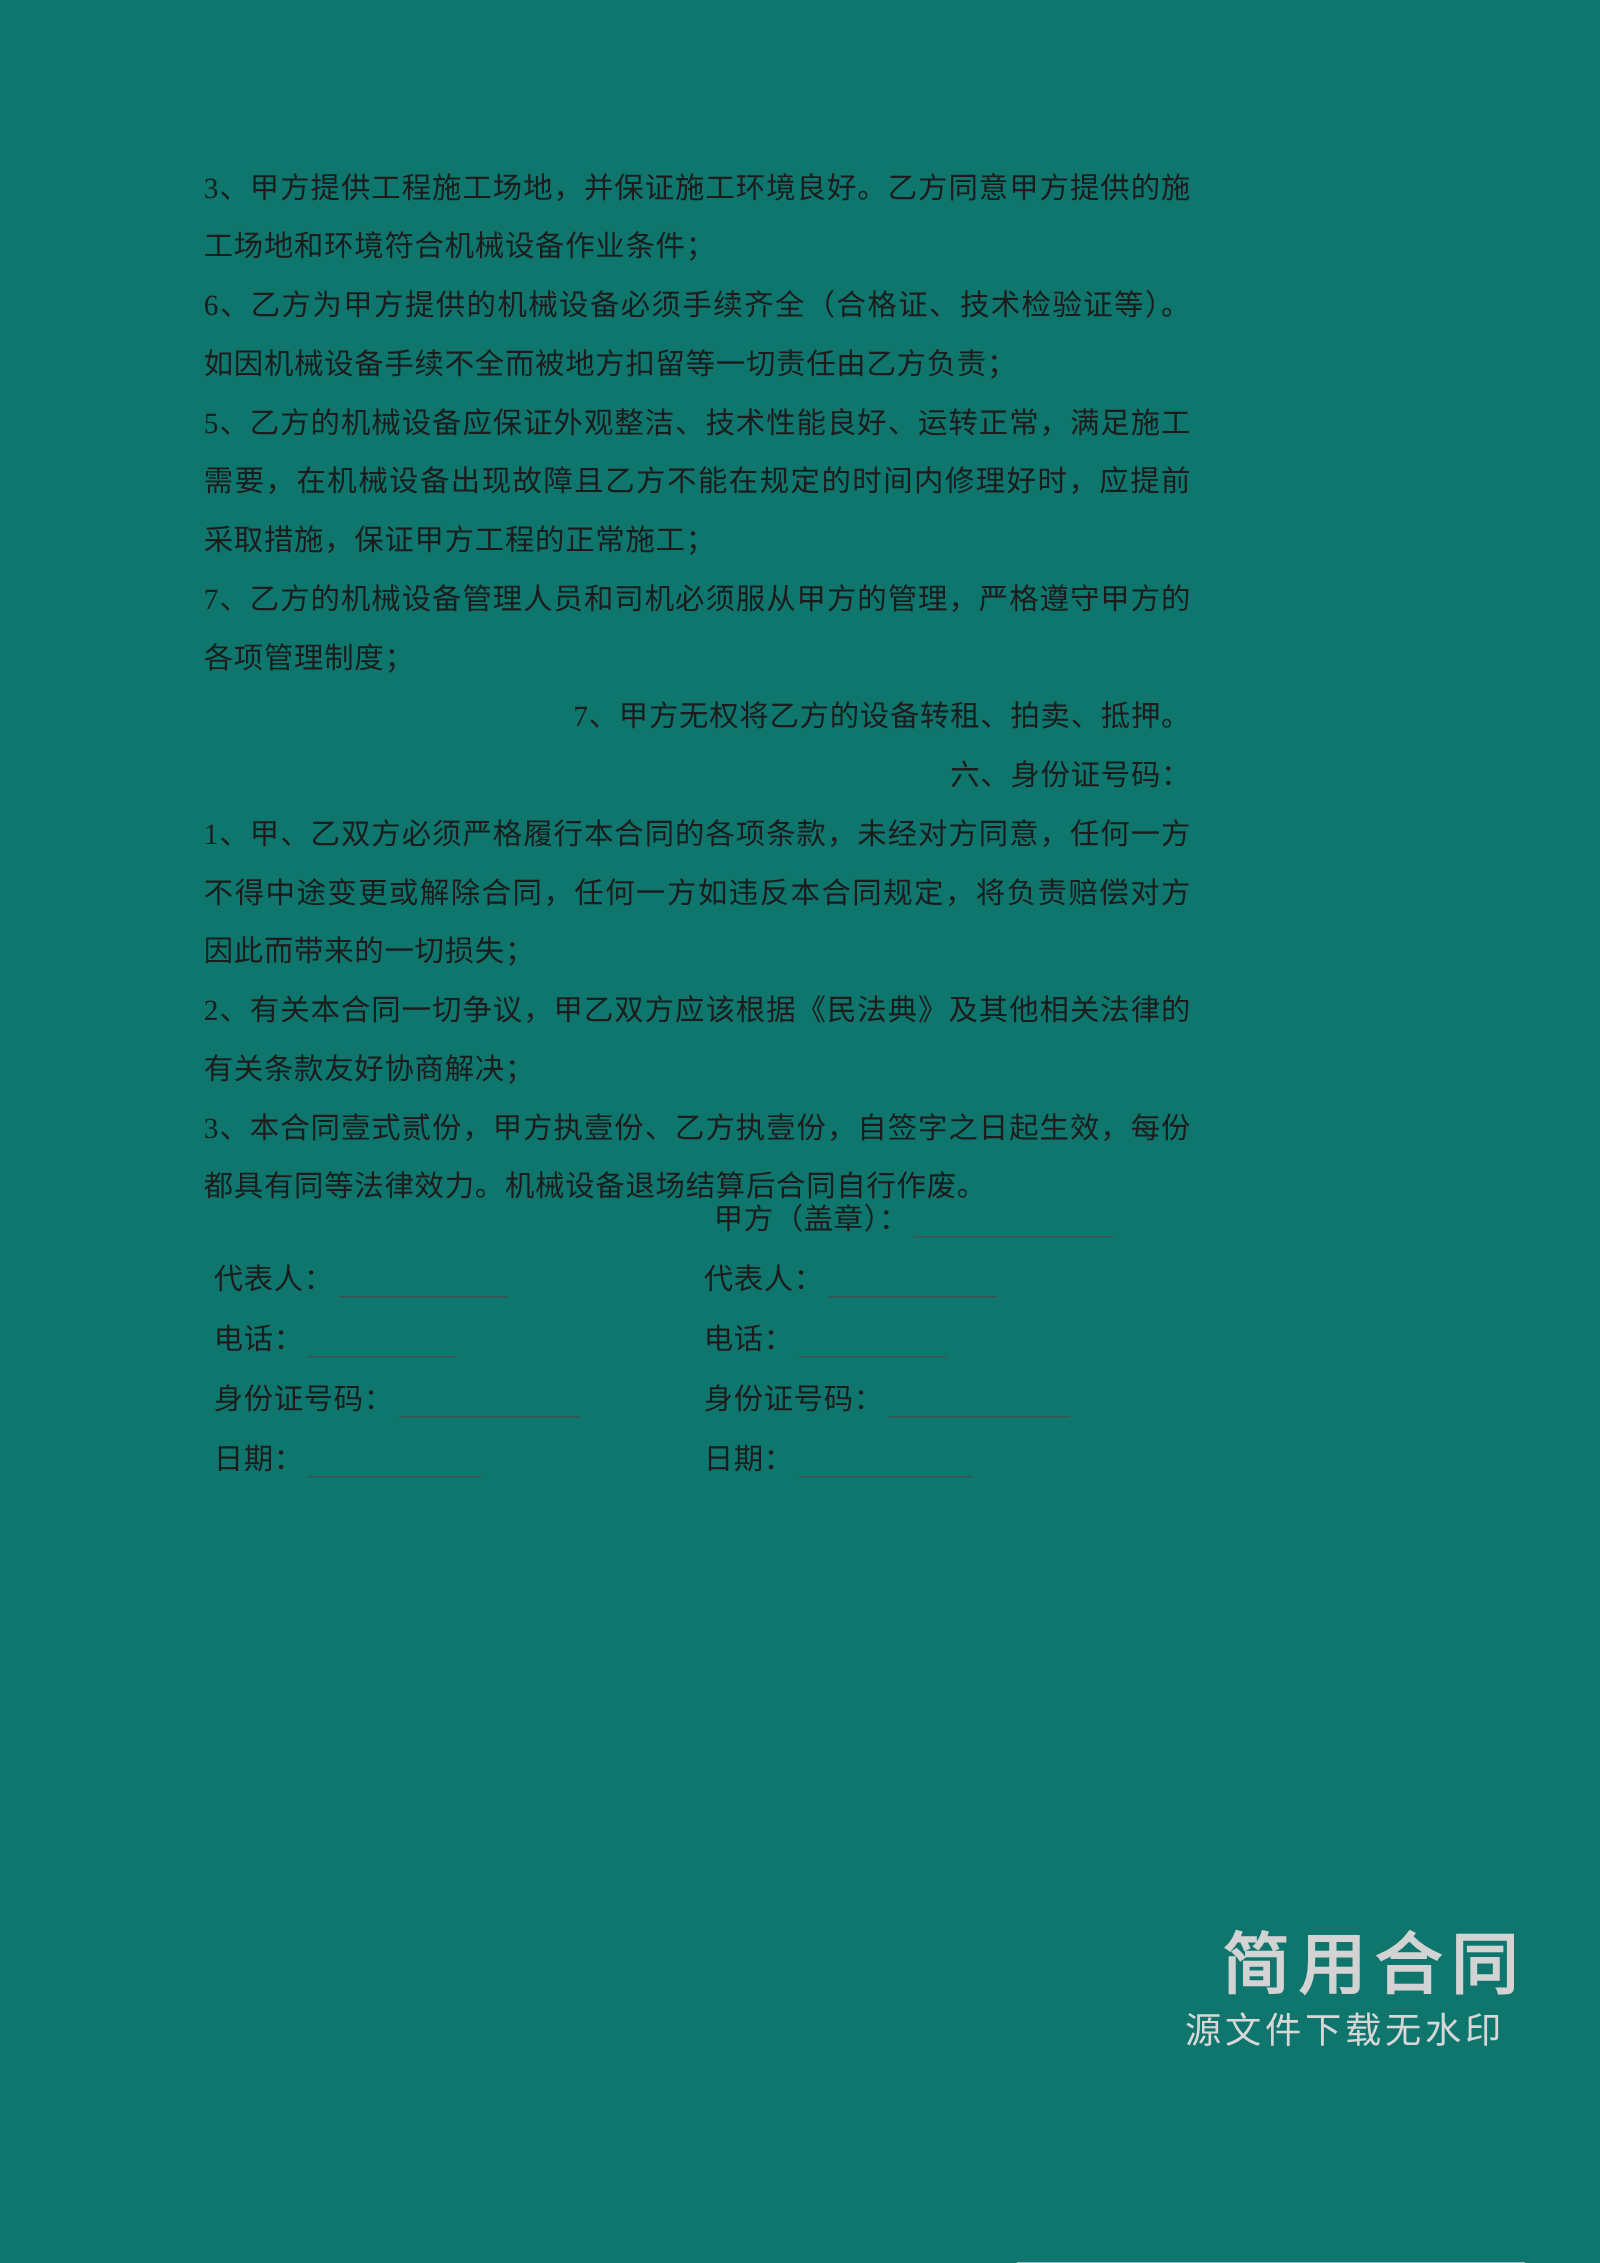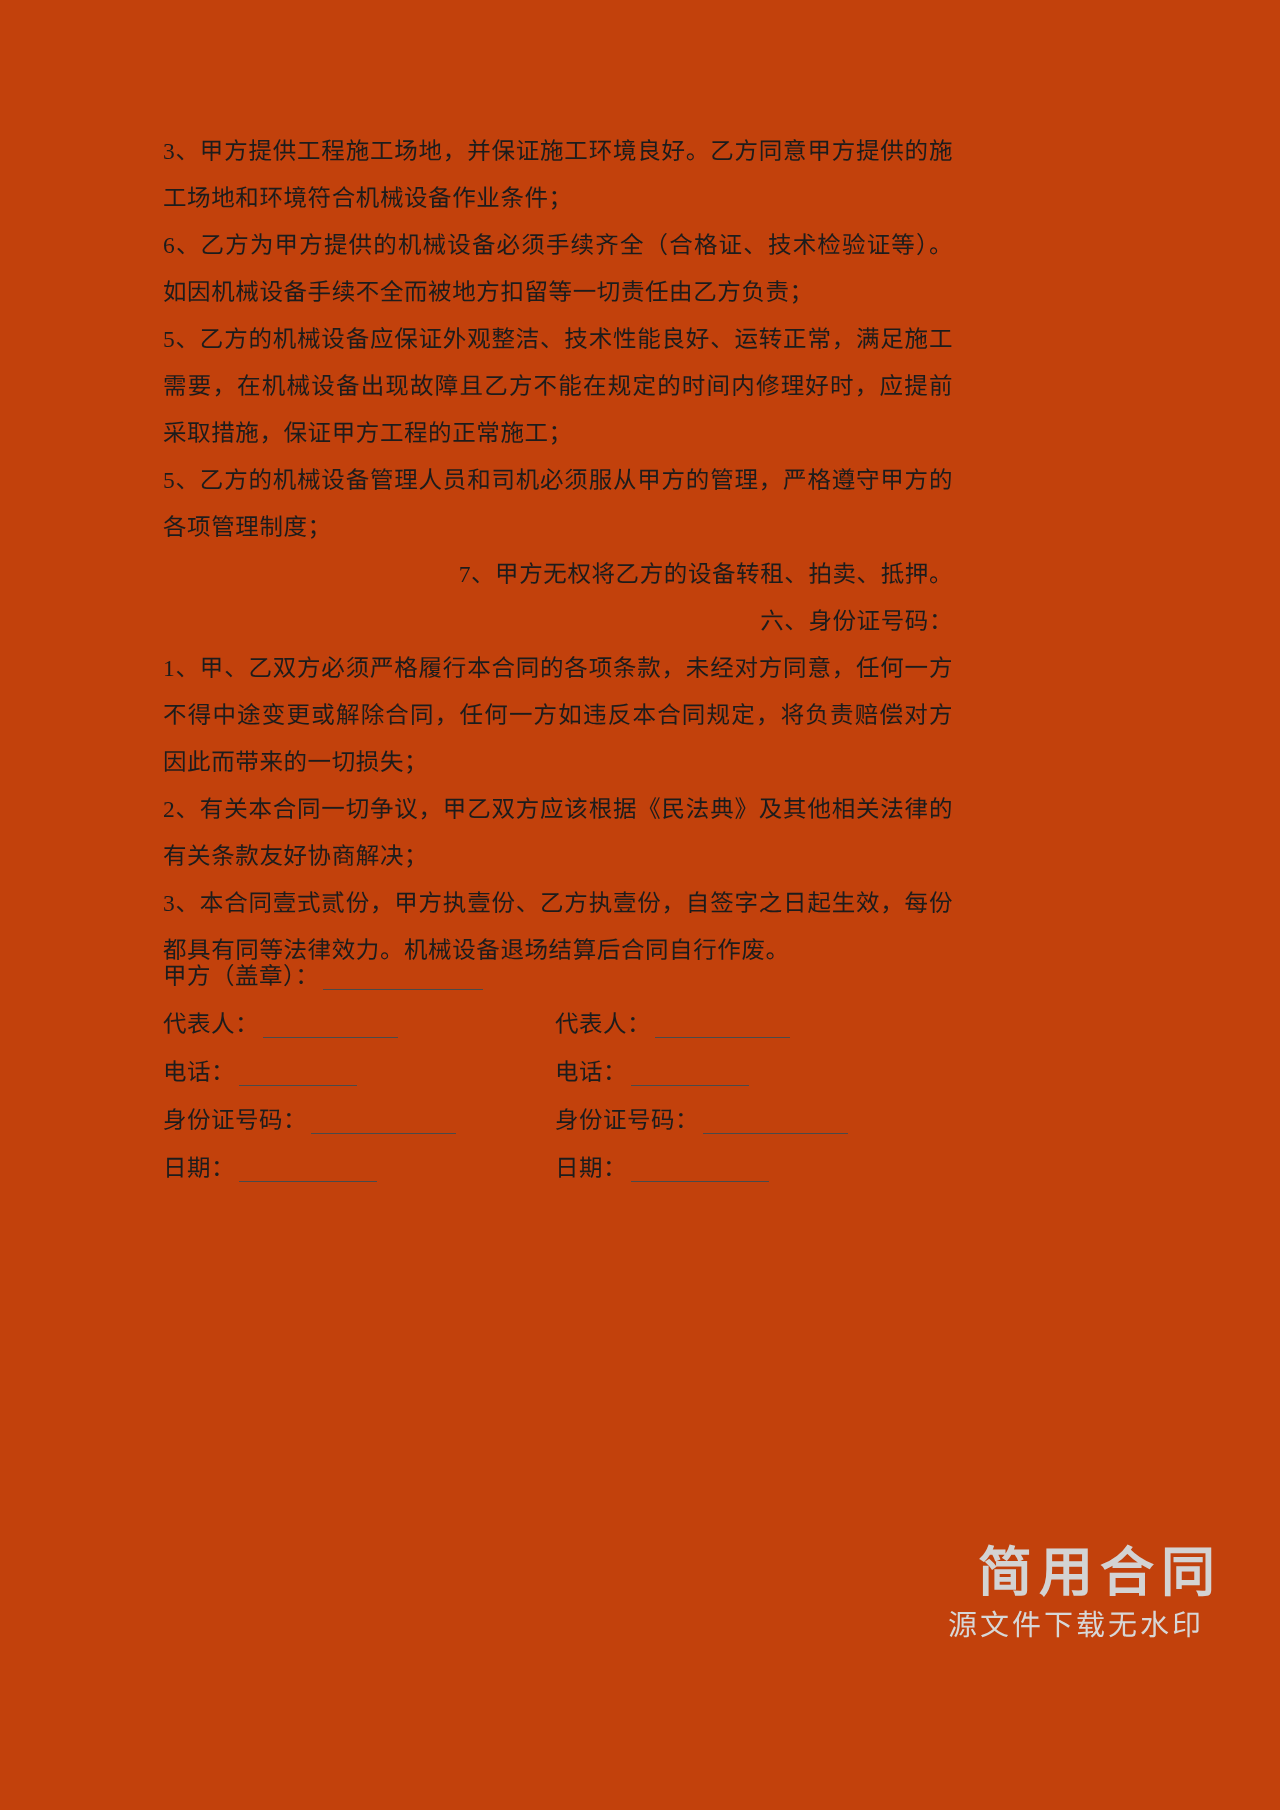--- a/index.html
+++ b/index.html
@@ -10,21 +10,21 @@
   }
   body {
     font-family: "Liberation Serif", "DejaVu Serif", serif;
     color: #1a1a1a;
   }
   #page {
     position: relative;
     width: 1280px;
     height: 1810px;
     margin: 0 auto;
-    background: #c2410c;
+    background: #0f766e;
     overflow: hidden;
     box-sizing: border-box;
   }
 
   
   #doc-body {
     position: absolute;
     left: 163px;
     top: 128px;
     width: 790px;
@@ -49,20 +49,21 @@
     left: 163px;
     top: 958px;
     width: 800px;
   }
   .sig-row {
     display: flex;
     flex-direction: row;
     align-items: flex-end;
     margin-bottom: 16px;
     height: 32px;
+    justify-content: flex-end;
   }
   .sig-col {
     display: flex;
     flex-direction: row;
     align-items: flex-end;
     white-space: nowrap;
   }
   .sig-col.left  { width: 392px; }
   .sig-col.right { width: 400px; }
   .sig-label {
@@ -111,21 +112,21 @@
 </style>
 </head>
 <body>
 
 <div id="page">
 
   <div id="doc-body">
     <p class="para">3、甲方提供工程施工场地，并保证施工环境良好。乙方同意甲方提供的施工场地和环境符合机械设备作业条件；</p>
     <p class="para">6、乙方为甲方提供的机械设备必须手续齐全（合格证、技术检验证等）。如因机械设备手续不全而被地方扣留等一切责任由乙方负责；</p>
     <p class="para">5、乙方的机械设备应保证外观整洁、技术性能良好、运转正常，满足施工需要，在机械设备出现故障且乙方不能在规定的时间内修理好时，应提前采取措施，保证甲方工程的正常施工；</p>
-    <p class="para">5、乙方的机械设备管理人员和司机必须服从甲方的管理，严格遵守甲方的各项管理制度；</p>
+    <p class="para">7、乙方的机械设备管理人员和司机必须服从甲方的管理，严格遵守甲方的各项管理制度；</p>
     <p class="para tight">7、甲方无权将乙方的设备转租、拍卖、抵押。</p>
     <p class="para tight">六、身份证号码：</p>
     <p class="para">1、甲、乙双方必须严格履行本合同的各项条款，未经对方同意，任何一方不得中途变更或解除合同，任何一方如违反本合同规定，将负责赔偿对方因此而带来的一切损失；</p>
     <p class="para">2、有关本合同一切争议，甲乙双方应该根据《民法典》及其他相关法律的有关条款友好协商解决；</p>
     <p class="para">3、本合同壹式贰份，甲方执壹份、乙方执壹份，自签字之日起生效，每份都具有同等法律效力。机械设备退场结算后合同自行作废。</p>
   </div>
 
   <div id="signature-block">
 
     <div class="sig-row">

